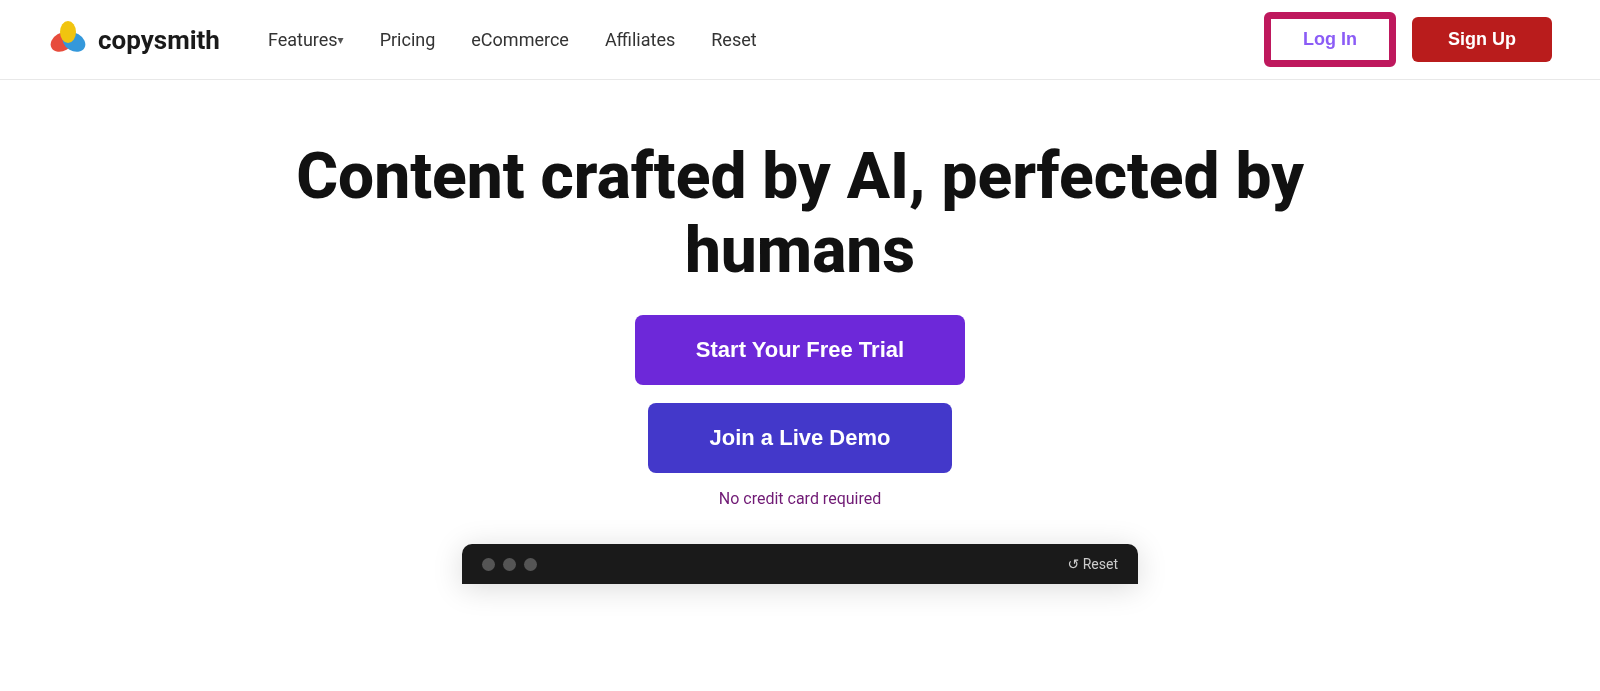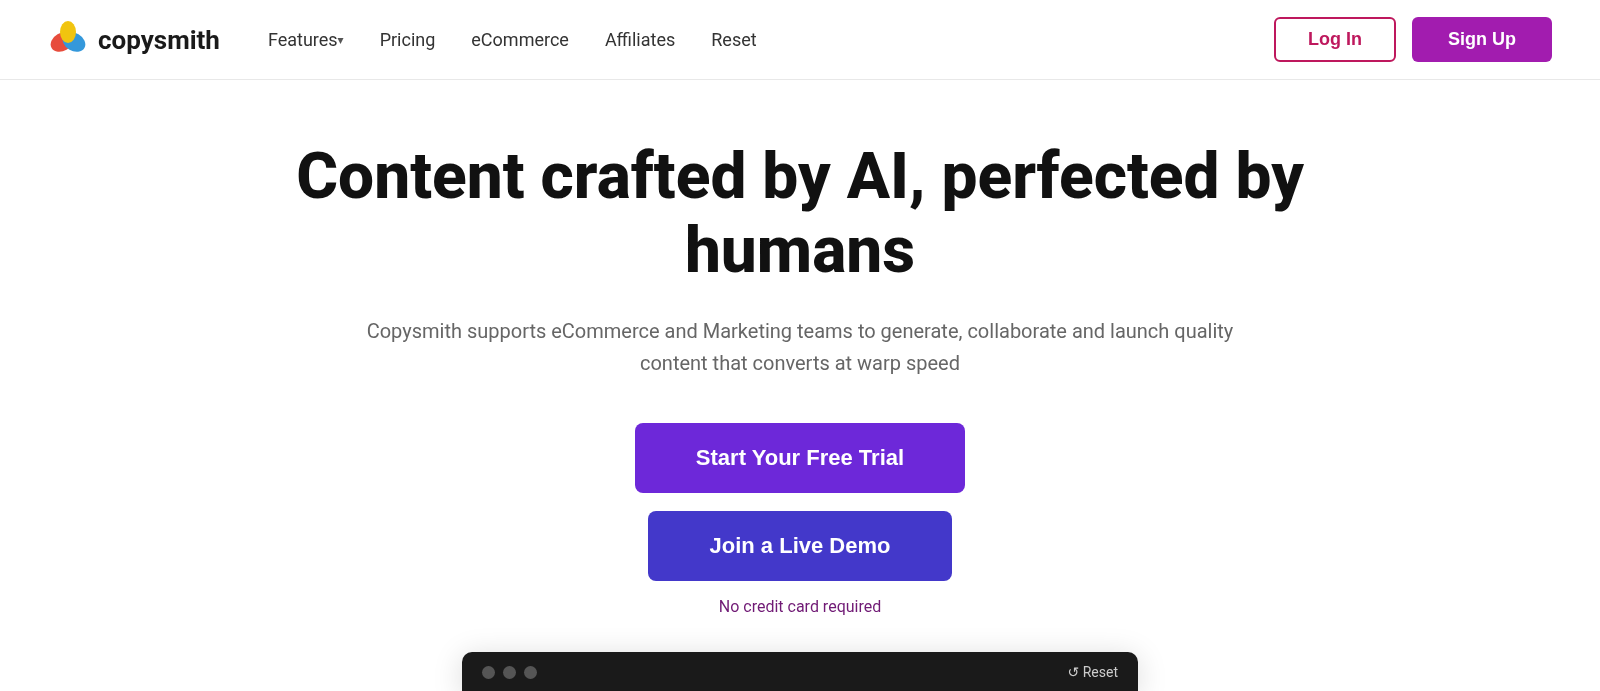--- a/index.html
+++ b/index.html
@@ -72,33 +72,33 @@
       color: #555;
     }
 
     .header-right {
       display: flex;
       align-items: center;
       gap: 16px;
     }
 
     .btn-login {
-      border: 2px solid #be185d;
+      border: 7px solid #be185d;
       background: #fff;
-      color: #be185d;
+      color: #8b5cf6;
       padding: 10px 32px;
       border-radius: 6px;
       font-size: 18px;
       font-weight: 700;
       cursor: pointer;
     }
 
     .btn-signup {
       border: none;
-      background: #a21caf;
+      background: #b91c1c;
       color: #fff;
       padding: 12px 36px;
       border-radius: 6px;
       font-size: 18px;
       font-weight: 700;
       cursor: pointer;
     }
 
     
     .hero {
@@ -237,21 +237,20 @@
   </div>
 
   <div class="header-right">
     <button class="btn-login">Log In</button>
     <button class="btn-signup">Sign Up</button>
   </div>
 </header>
 
 <main class="hero">
   <h1 class="hero-title">Content crafted by AI, perfected by humans</h1>
-  <p class="hero-subtitle">Copysmith supports eCommerce and Marketing teams to generate, collaborate and launch quality content that converts at warp speed</p>
 
   <div class="cta-group">
     <button class="btn-trial">Start Your Free Trial</button>
     <button class="btn-demo">Join a Live Demo</button>
   </div>
 
   <p class="no-credit">No credit card required</p>
 
   <div class="demo-widget">
     <div class="demo-titlebar">

